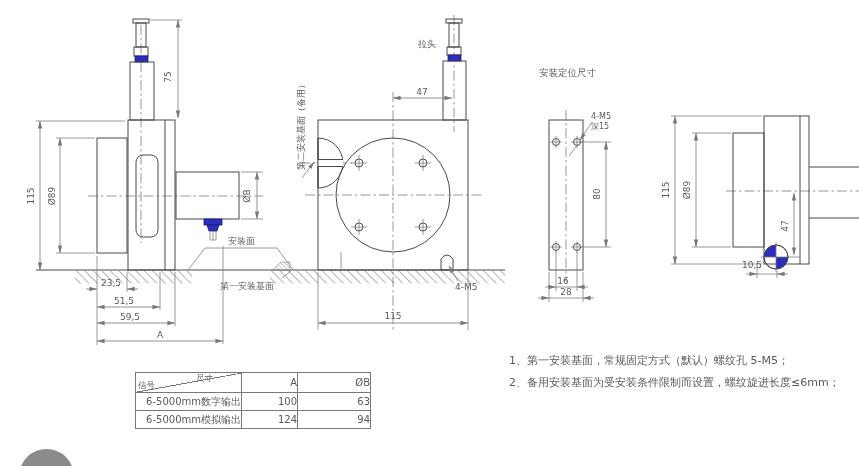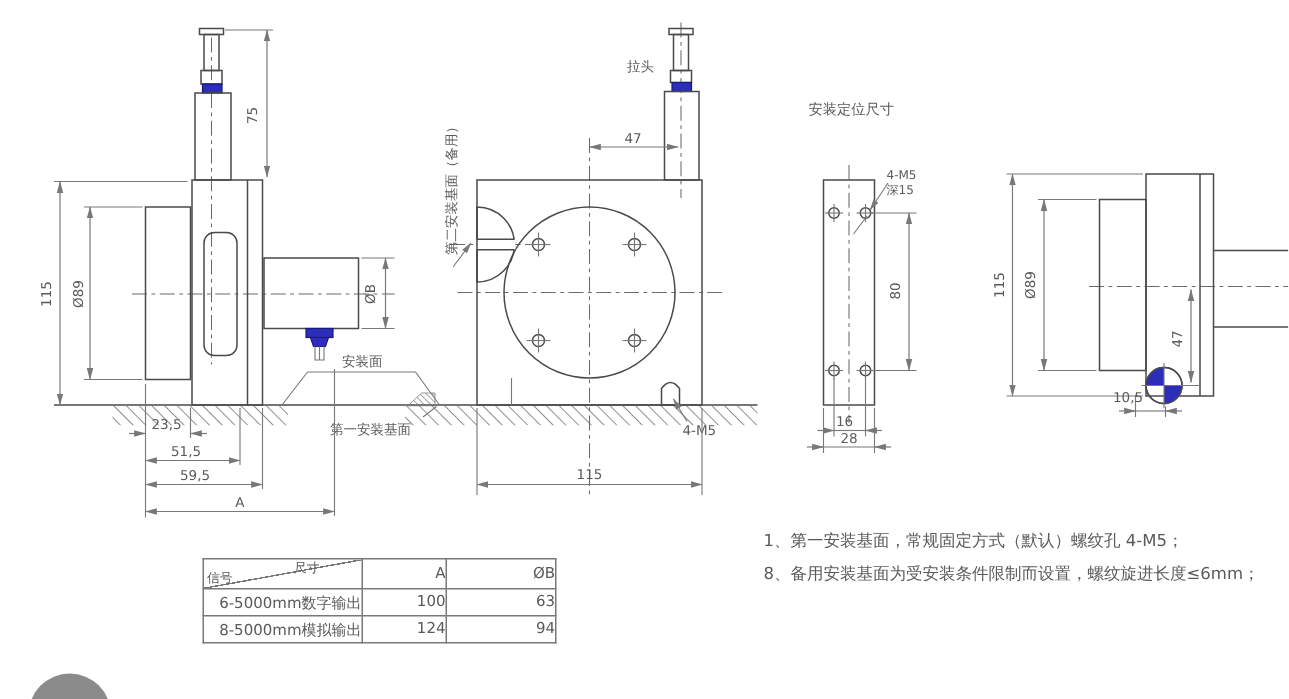--- a/index.html
+++ b/index.html
@@ -283,29 +283,29 @@
     </th>
     <th class="c-a">A</th>
     <th class="c-b">ØB</th>
   </tr>
   <tr>
     <td>6-5000mm数字输出</td>
     <td>100</td>
     <td>63</td>
   </tr>
   <tr>
-    <td>8-5000mm模拟输出</td>
+    <td>6-5000mm模拟输出</td>
     <td>124</td>
     <td>94</td>
   </tr>
 </tbody>
     </table>
 
 
 <div class="notes">
-  <div>1、第一安装基面，常规固定方式（默认）螺纹孔 4-M5；</div>
-  <div>8、备用安装基面为受安装条件限制而设置，螺纹旋进长度≤6mm；</div>
+  <div>1、第一安装基面，常规固定方式（默认）螺纹孔 5-M5；</div>
+  <div>2、备用安装基面为受安装条件限制而设置，螺纹旋进长度≤6mm；</div>
 </div>
 
 
 <div class="fab"></div>
 
 </div>
 
 </body></html>

